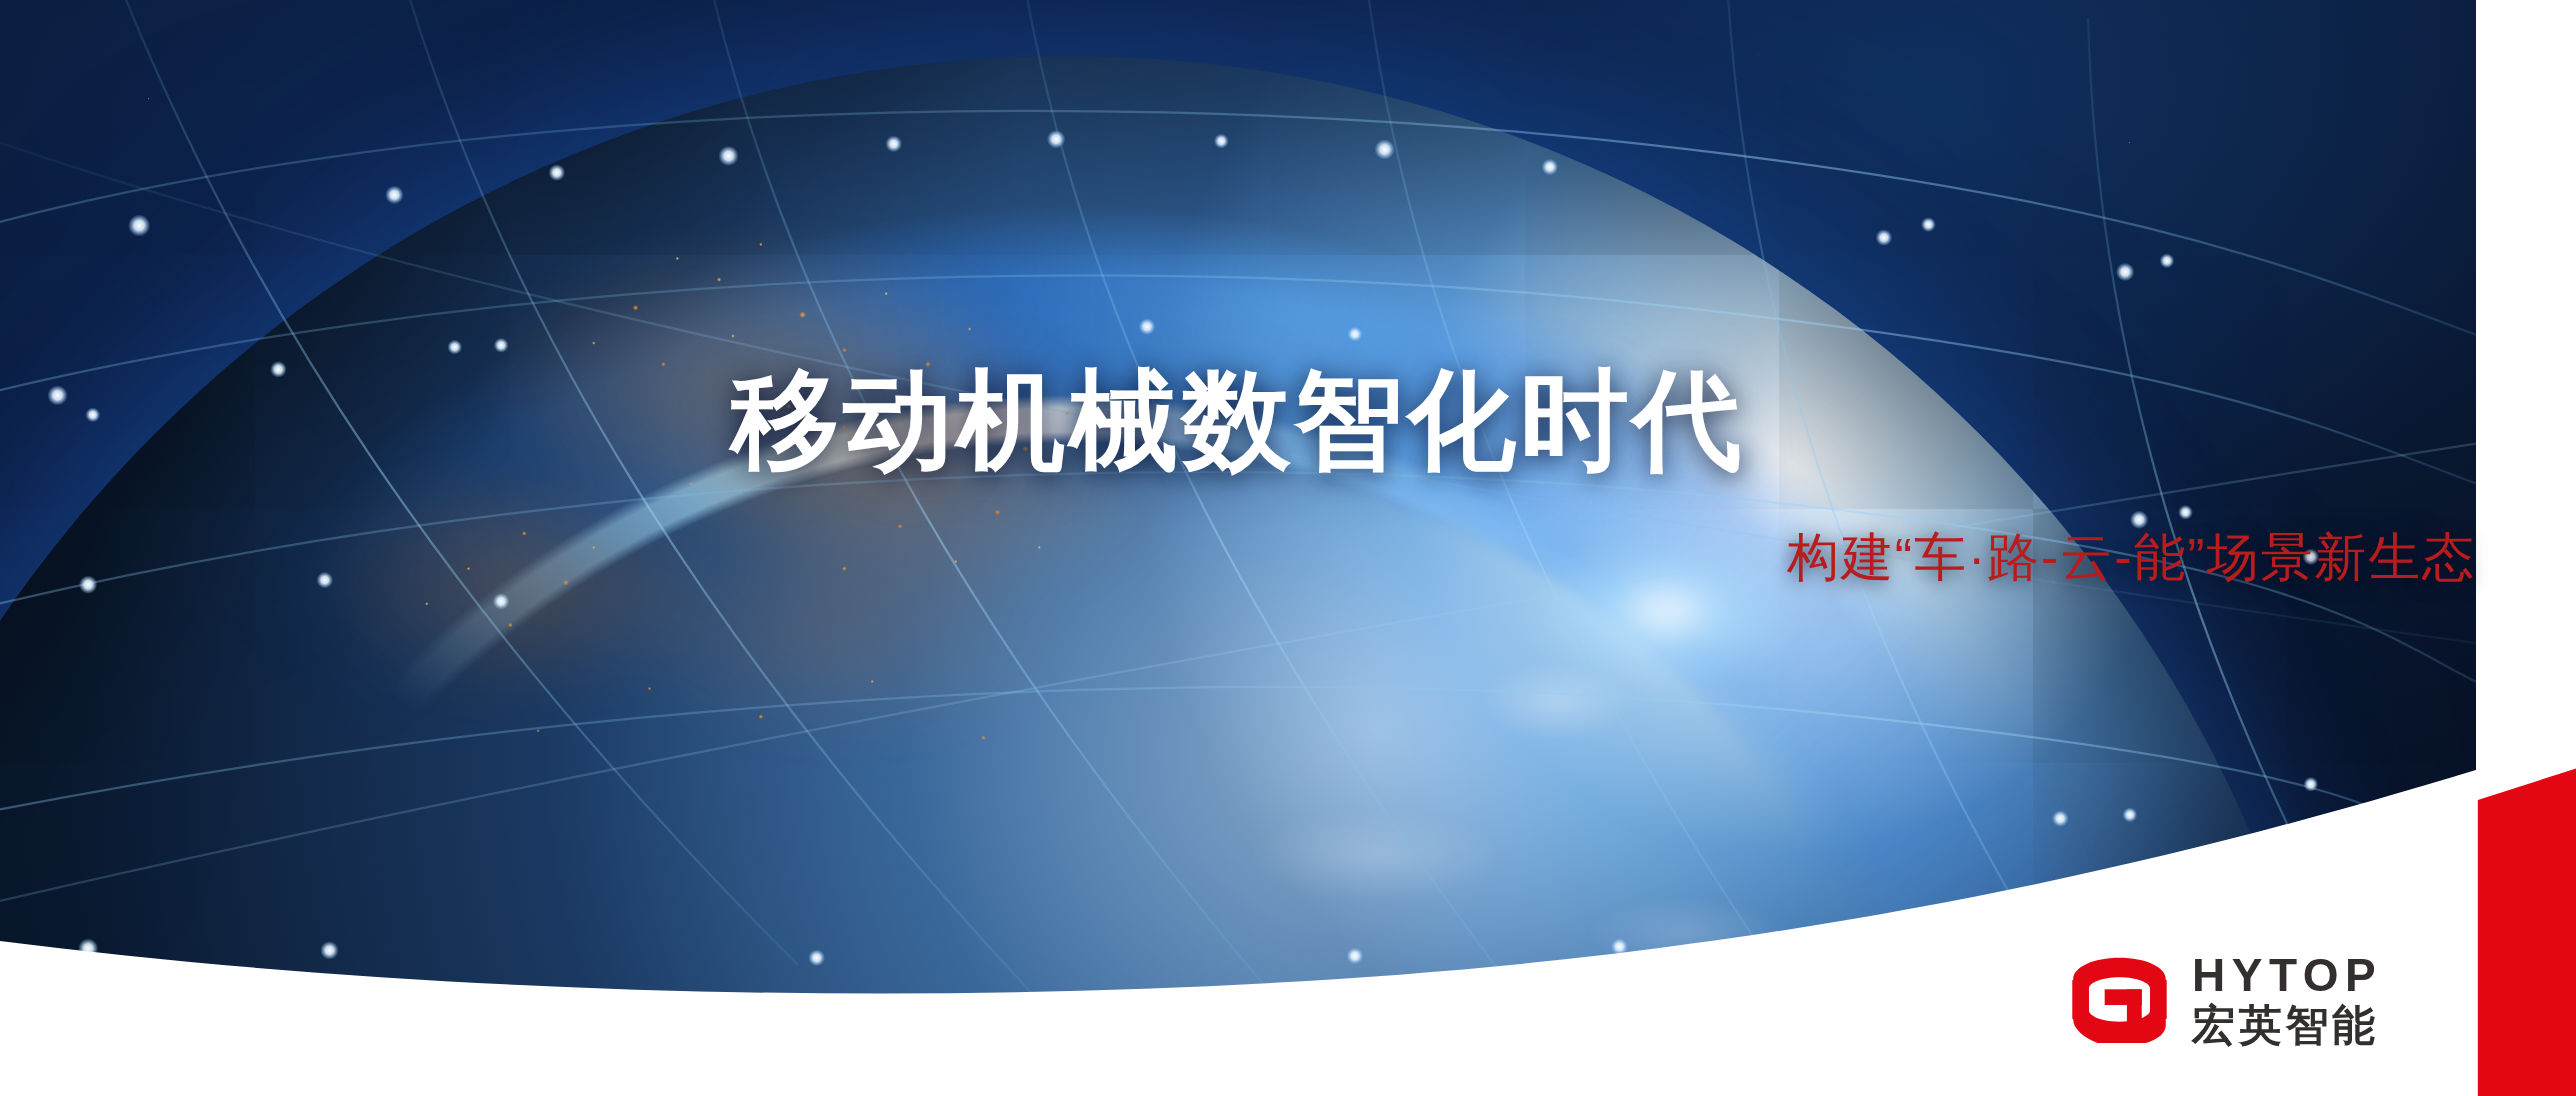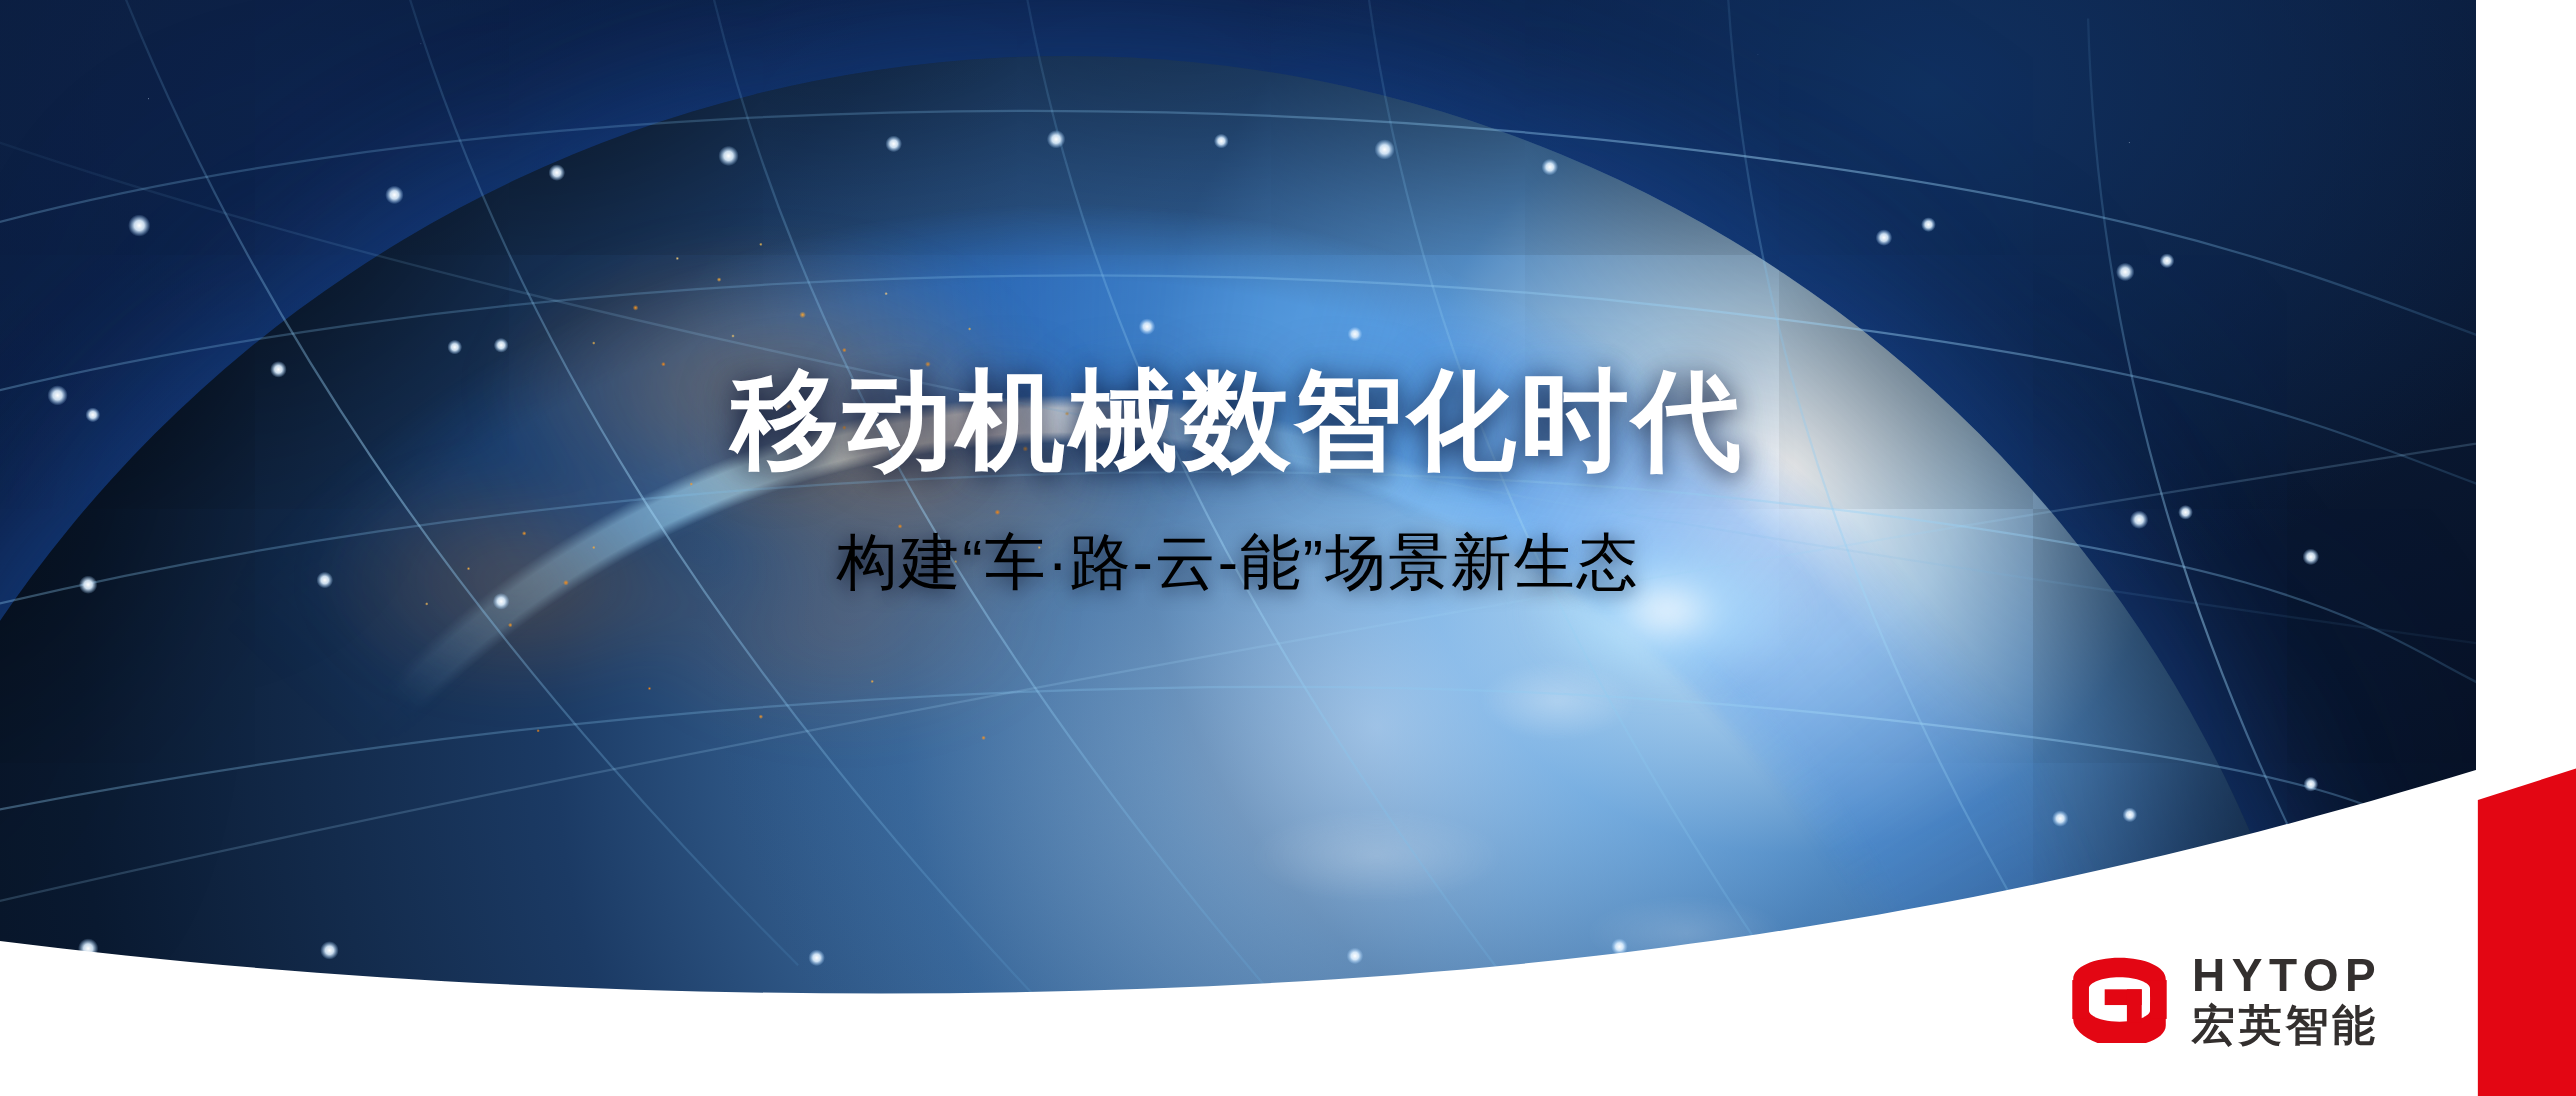--- a/index.html
+++ b/index.html
@@ -191,25 +191,26 @@
     font-size:109px;
     line-height:1.06;
     letter-spacing:3.7px;
     color:#ffffff;
     text-shadow:0 3.7px 24px rgba(0,10,40,.72), 0 0 56px rgba(10,40,90,.45);
   }
   .subtitle{
     margin:50px 0 0 0;
     font-family:"Liberation Sans","DejaVu Sans",sans-serif;
     font-weight:400;
-    font-size:61px;
+    font-size:52px;
     line-height:1.1;
     letter-spacing:1.9px;
-    color:#000000;
+    color:#b91c1c;
     text-shadow:0 2.8px 18.6px rgba(0,8,30,.70);
+    text-align:right;
   }
 
   
   .sweep{
     position:absolute;left:0;bottom:0;width:2576px;height:390px;z-index:9;
   }
 
   
   .redbar{
     position:absolute; right:0; top:0; width:100px; height:1097px; z-index:11;

